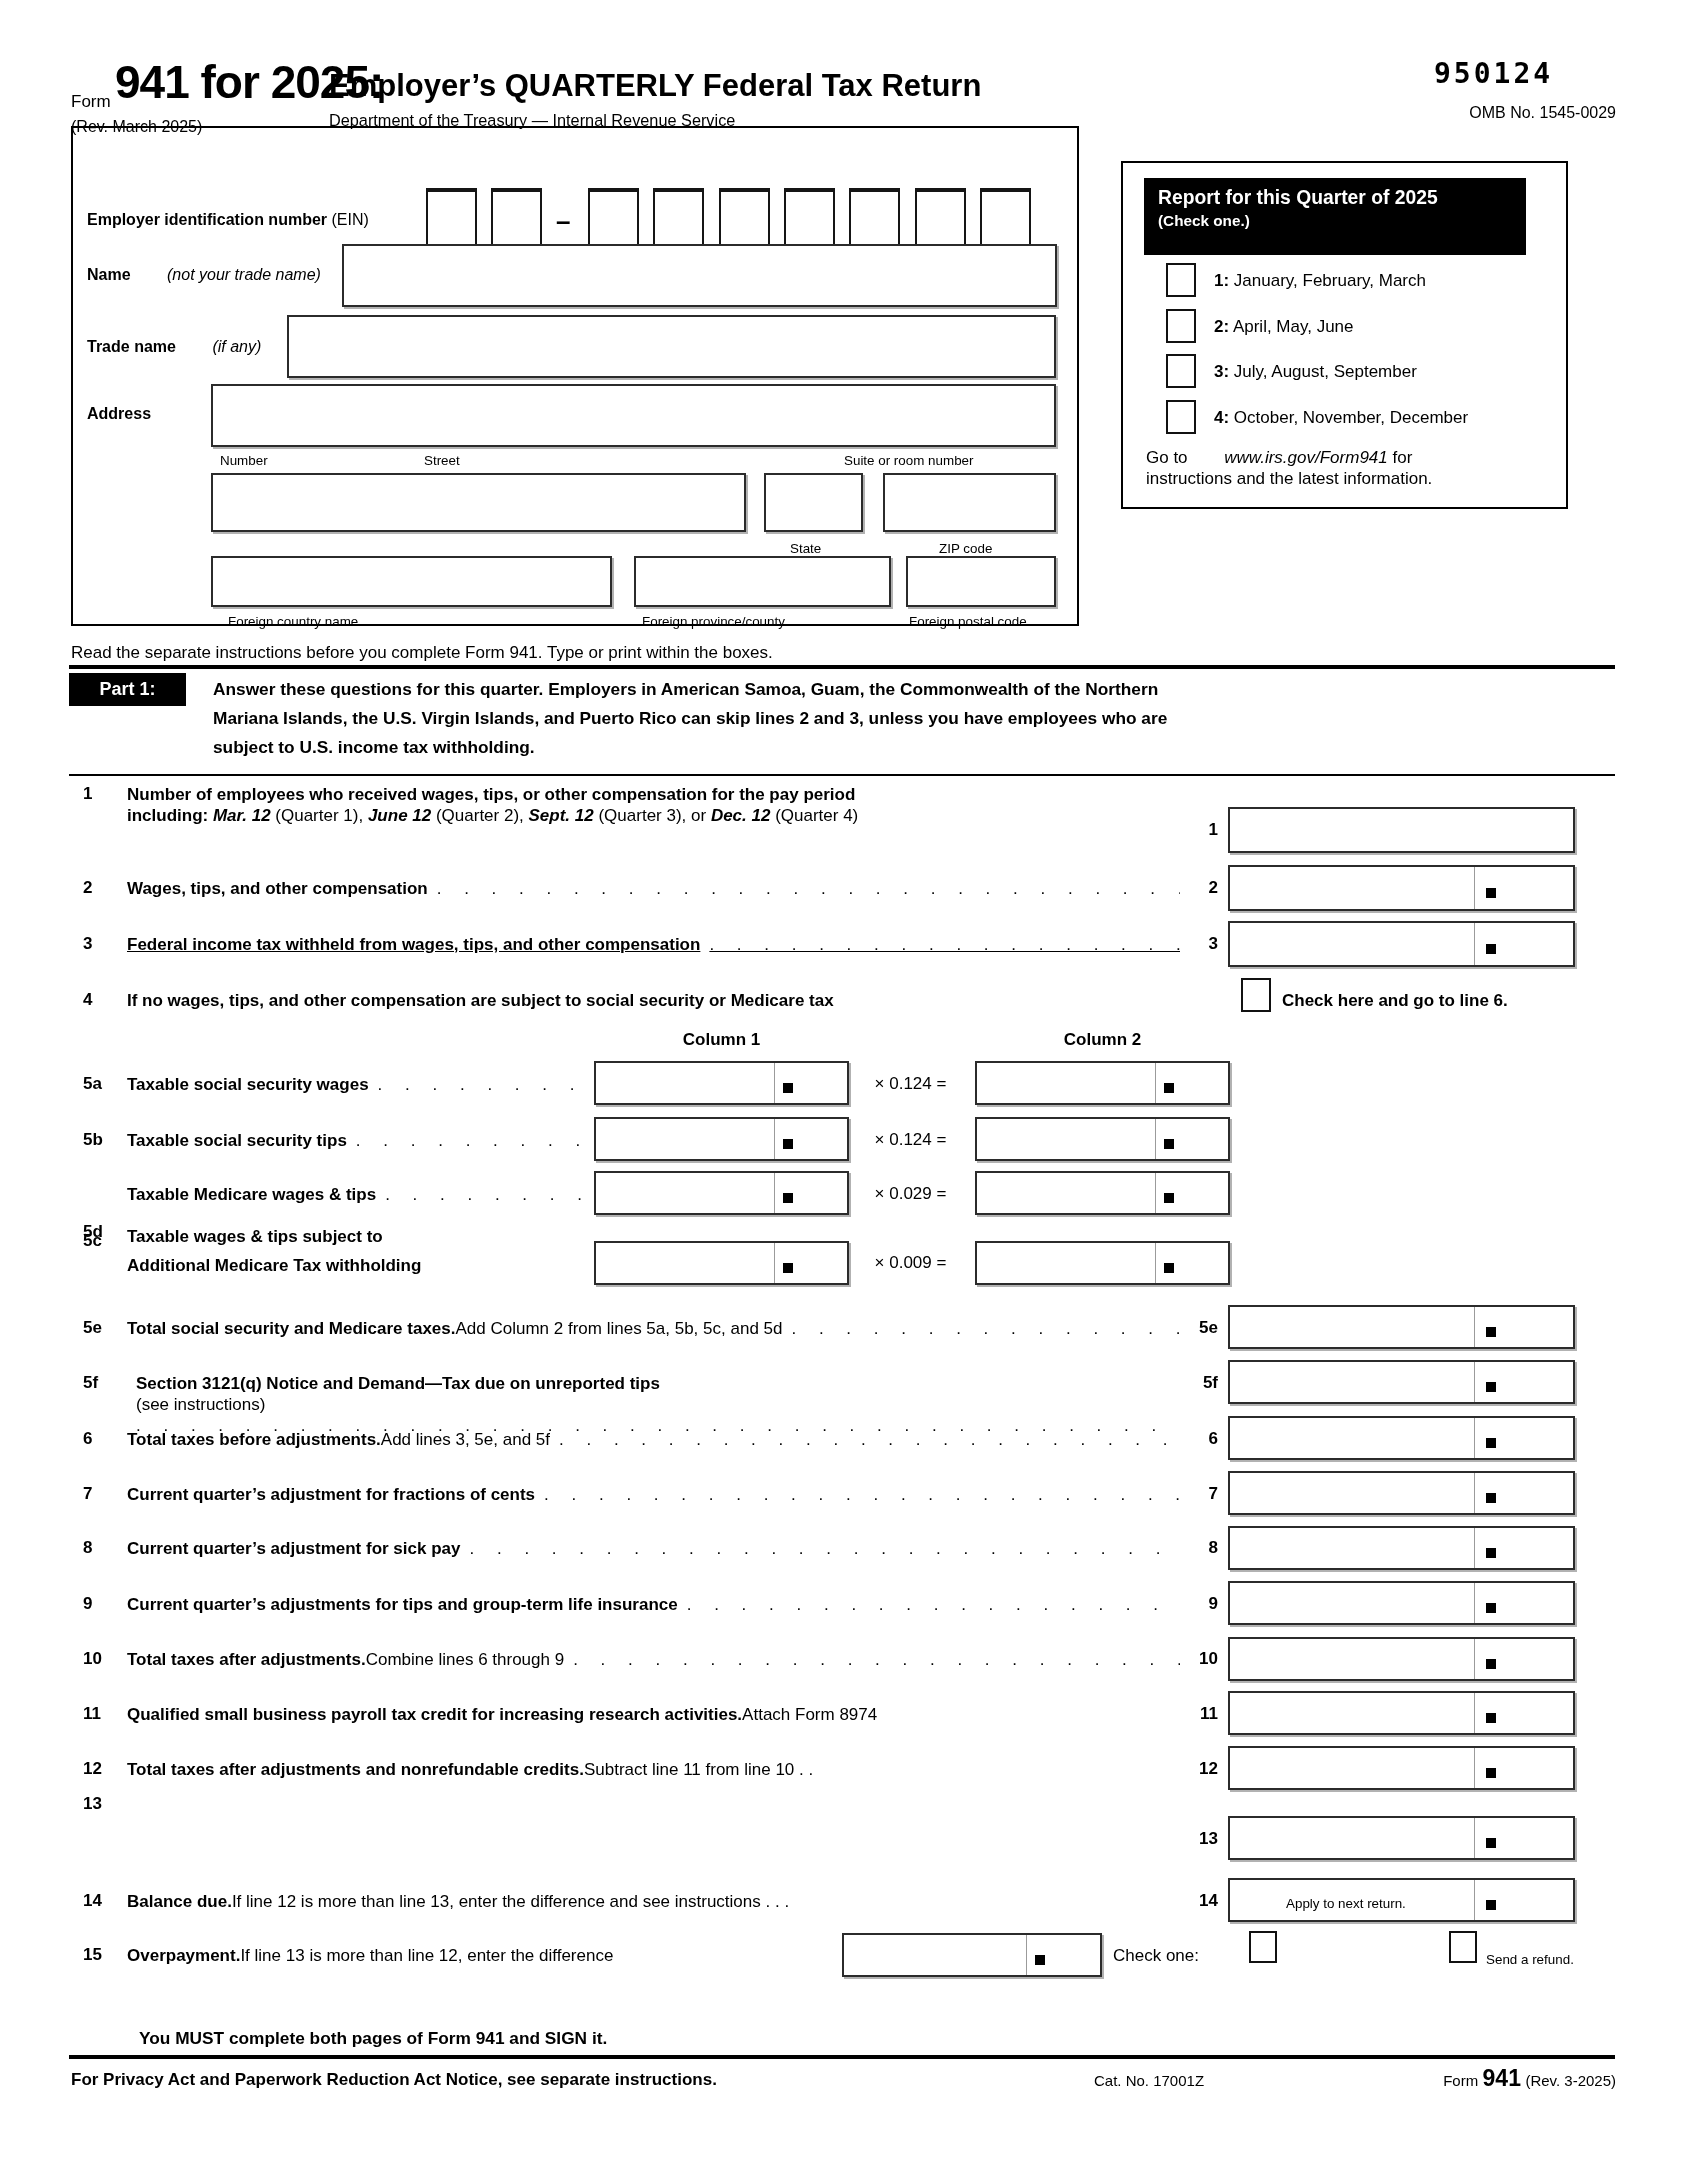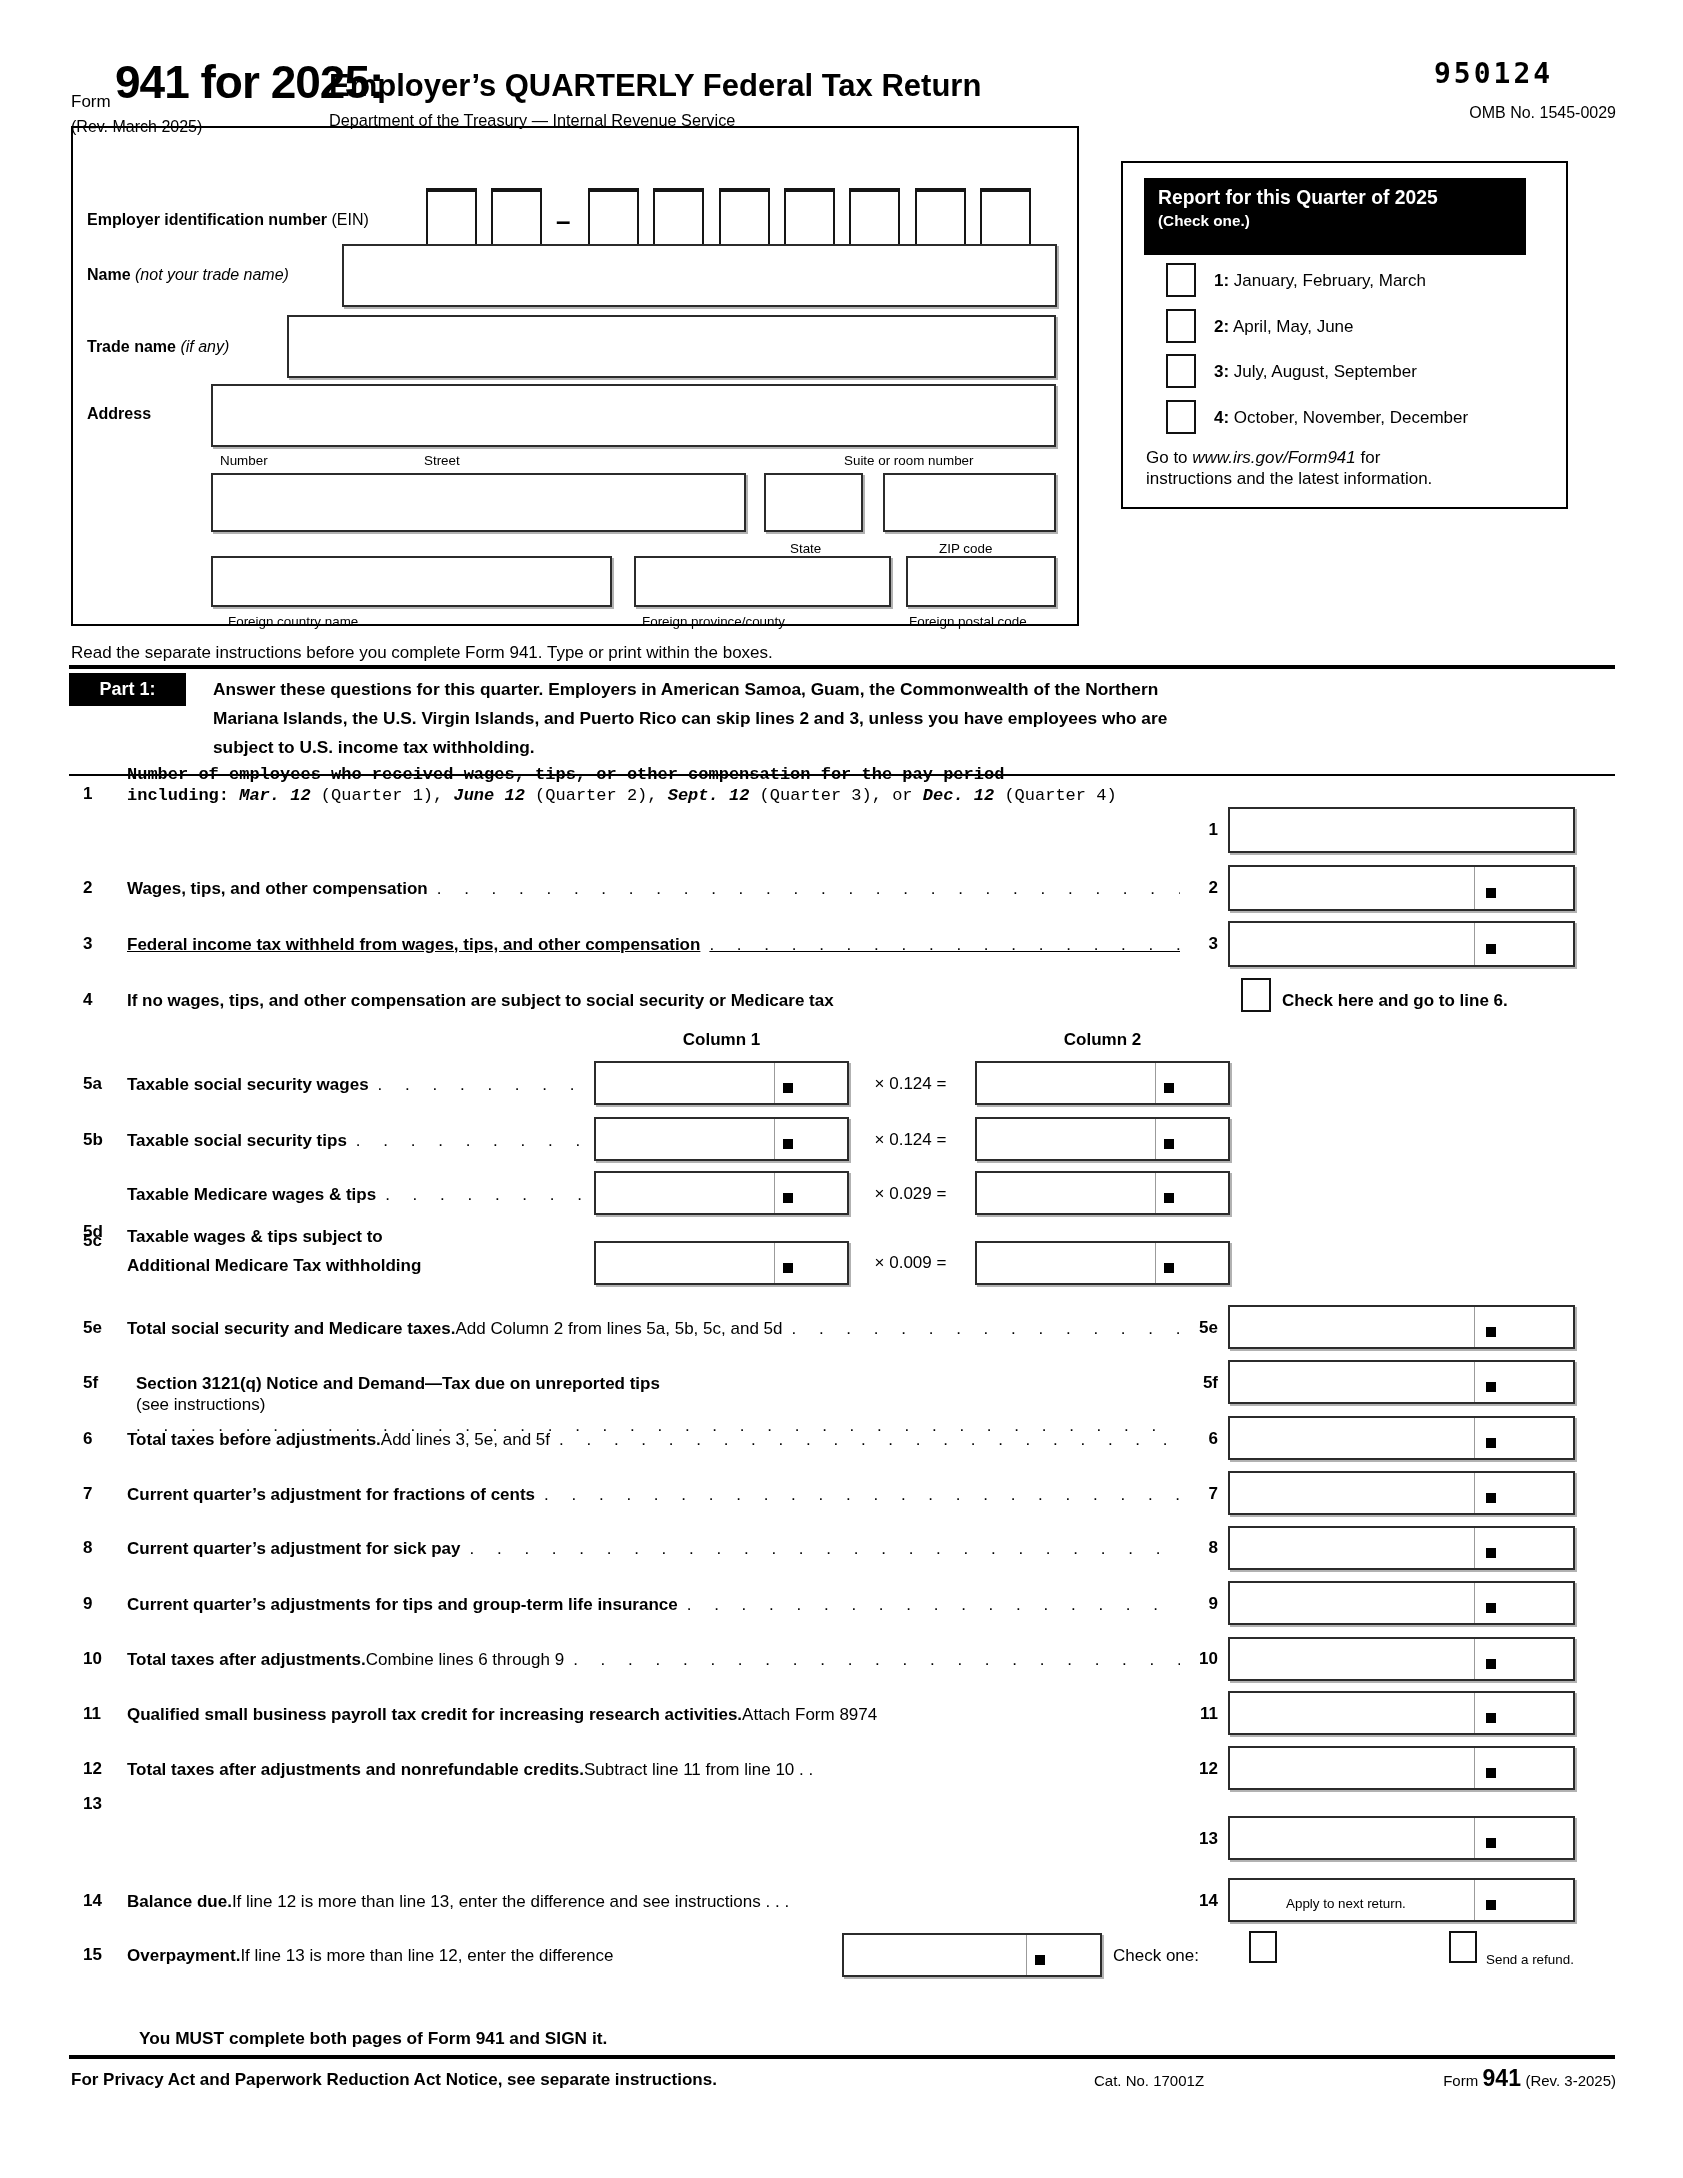--- a/index.html
+++ b/index.html
@@ -1,20 +1,20 @@
 <!DOCTYPE html>
 <html><head>
 <meta charset="utf-8">
 <style>
   html,body{margin:0;padding:0;background:#e8e8e8;}
   .page{position:relative;width:1683px;height:2178px;background:#ffffff;margin:0 auto;
         font-family:"Liberation Sans","DejaVu Sans",sans-serif;color:#000;overflow:hidden;}
   .abs{position:absolute;}
   .b{font-weight:bold;}
-  .i{font-style:italic;}
+  .i{font-style:italic;margin-left:32px;}
   .bi{font-weight:bold;font-style:italic;}
   .t17{font-size:17px;line-height:21px;}
   .t16{font-size:16px;line-height:20px;}
   .t13{font-size:13.4px;line-height:16px;}
   
   .box{position:absolute;border:2px solid #2b2b2b;background:#fff;box-shadow:2px 2px 0 rgba(0,0,0,.30);box-sizing:border-box;}
   .amt::before{content:"";position:absolute;left:71%;top:0;bottom:0;width:1px;background:#9b9b9b;}
   .amt::after{content:"";position:absolute;left:74.5%;top:50%;width:10px;height:10px;background:#000;}
   .cb{position:absolute;border:2px solid #111;background:#fff;box-sizing:border-box;}
   
@@ -111,21 +111,21 @@
   <div class="abs t17" style="left:71px;top:642px;">Read the separate instructions before you complete Form 941. Type or print within the boxes.</div>
 
   <div class="hr" style="left:69px;top:665px;width:1546px;height:4px;"></div>
   <div class="abs part1lab" style="left:69px;top:673px;width:117px;height:33px;line-height:33px;text-align:center;">Part 1:</div>
   <div class="abs b" style="left:213px;top:675px;width:1403px;font-size:17.3px;line-height:29px;">
     <span>Answer these questions for this quarter. Employers in American Samoa, Guam, the Commonwealth of the Northern</span><br><span>Mariana Islands, the U.S. Virgin Islands, and Puerto Rico can skip lines 2 and 3, unless you have employees who are</span><br><span>subject to U.S. income tax withholding.</span>
   </div>
   <div class="hr" style="left:69px;top:774px;width:1546px;height:2px;"></div>
 
   <div class="lnum" style="top:784px;">1</div>
-  <div class="abs t17" style="left:127px;top:764px;width:1000px;font-family:Liberation Mono, monospace;">
+  <div class="abs t17" style="left:127px;top:784px;width:1000px;">
     <span class="b">Number of employees who received wages, tips, or other compensation for the pay period</span><br>
     <span class="b">including: </span><span class="bi">Mar. 12</span><span> (Quarter 1), </span><span class="bi">June 12</span><span> (Quarter 2), </span><span class="bi">Sept. 12</span><span> (Quarter 3), or </span><span class="bi">Dec. 12</span><span> (Quarter 4)</span>
   </div>
   <div class="bnum" style="top:820px;">1</div>
   <div class="box" style="left:1228px;top:807px;width:347px;height:46px;"></div>
 
   <div class="lnum" style="top:878px;">2</div>
   <div class="rowlab" style="left:127px;top:878px;width:1053px;">
     <span class="b">Wages, tips, and other compensation</span>
       <span class="leader">. . . . . . . . . . . . . . . . . . . . . . . . . . . . . . . . . . . . . . . . . . . . . . . . . . . . . . . . . . . .</span>

